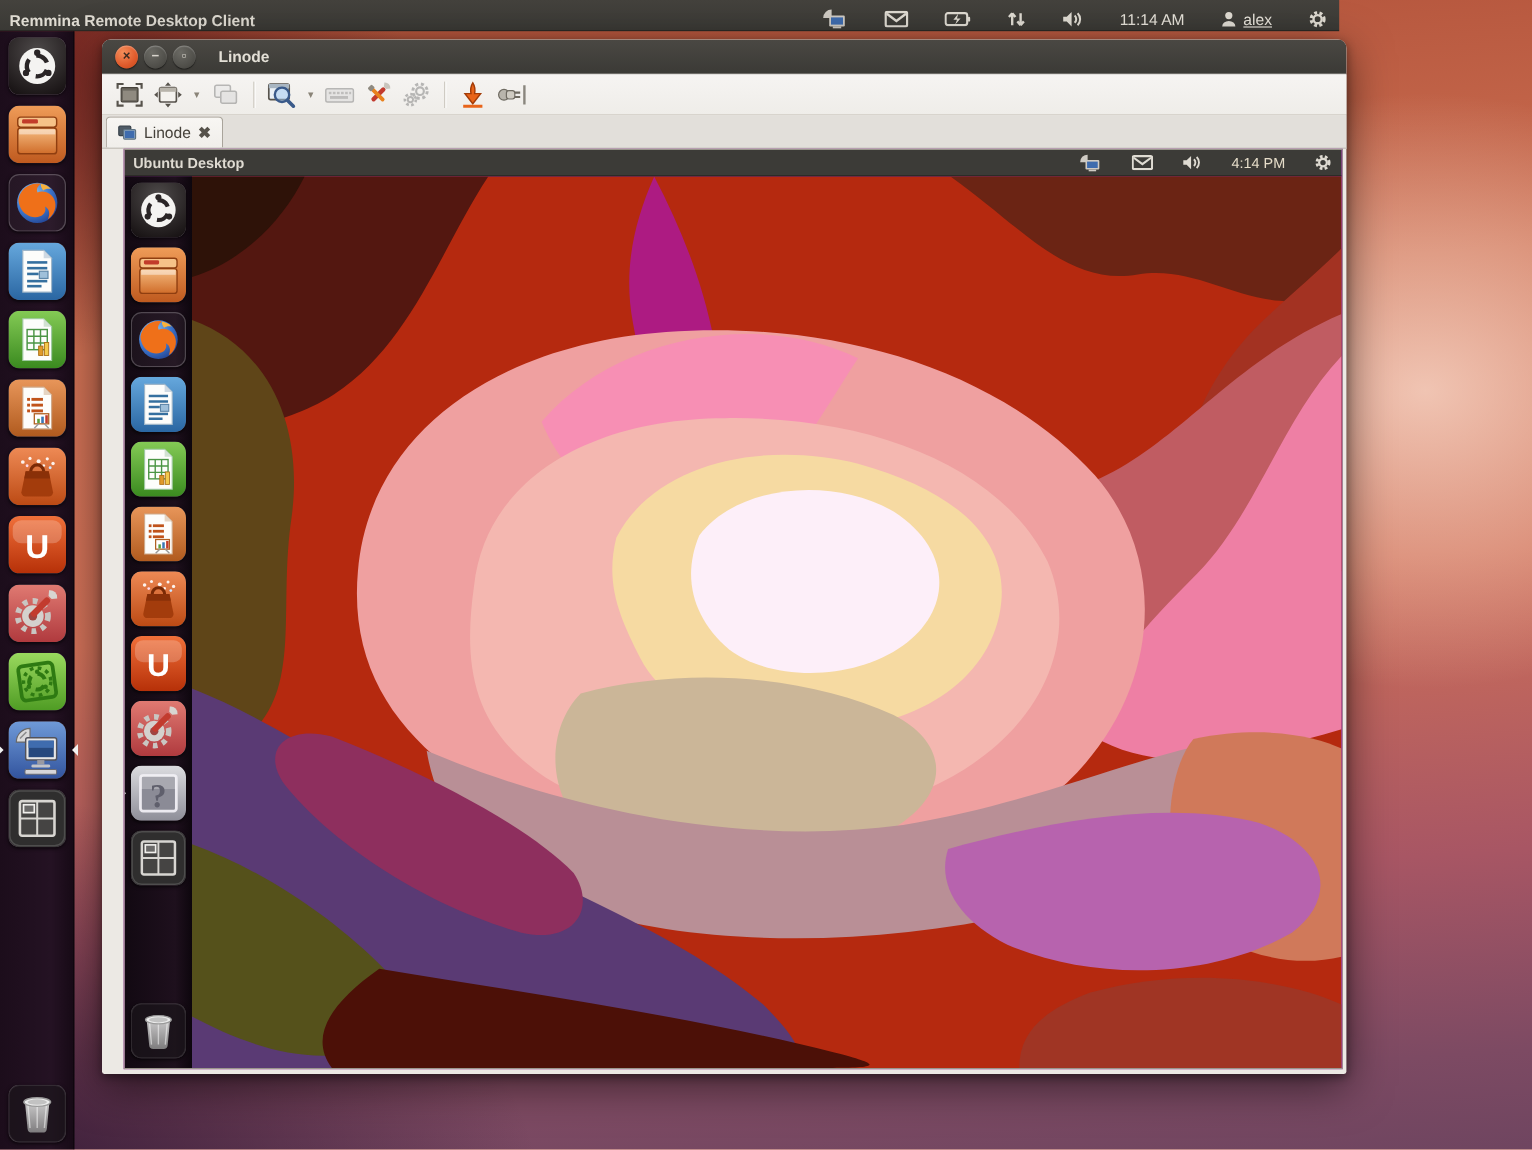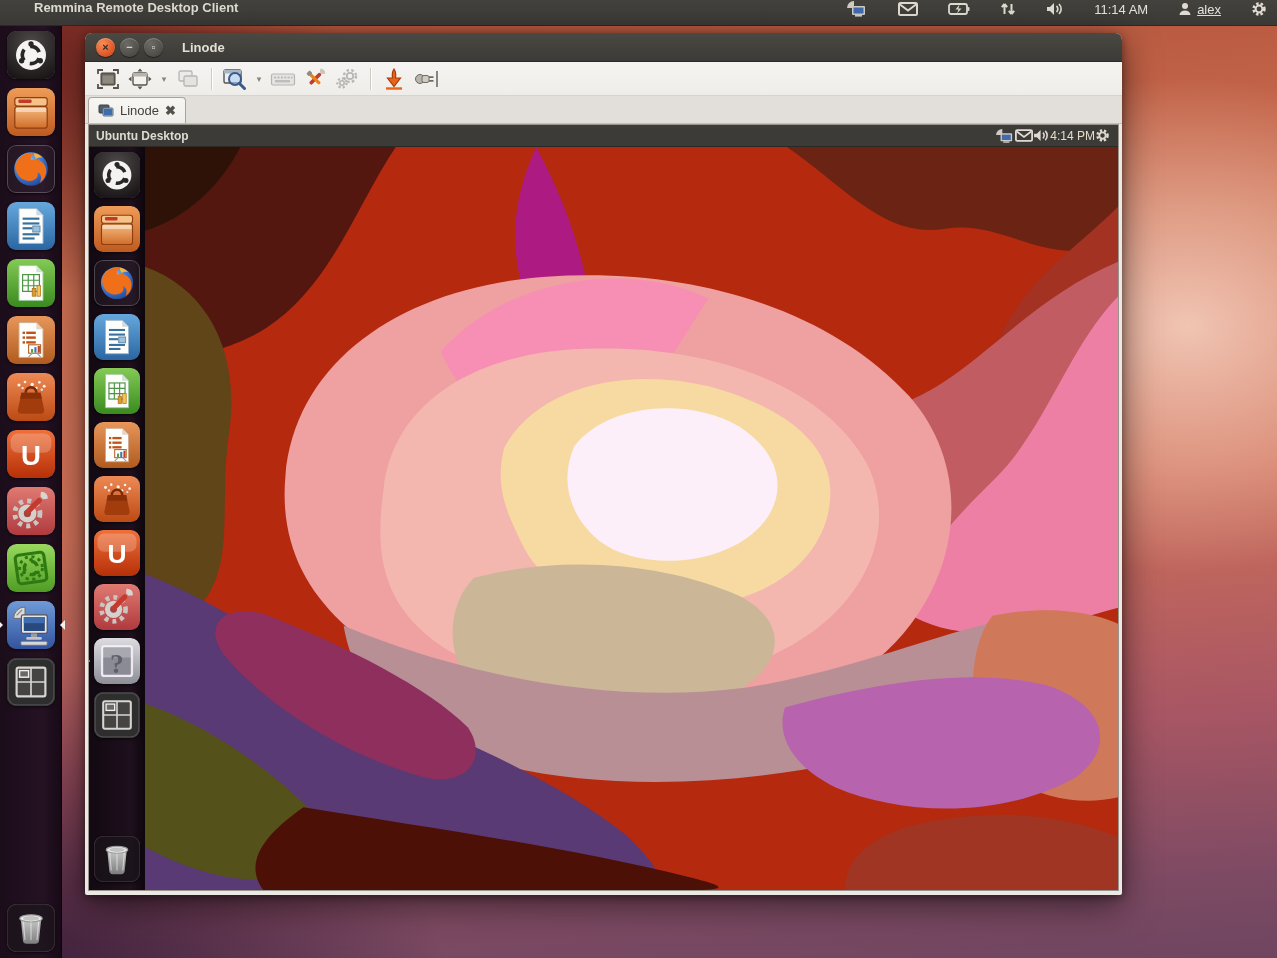--- a/index.html
+++ b/index.html
@@ -11,24 +11,24 @@
     position:relative; width:1277px; height:958px;
     background:
       radial-gradient(ellipse 520px 400px at 93% 34%, rgba(250,220,205,.78), rgba(250,220,205,0) 62%),
       radial-gradient(ellipse 900px 650px at -5% 108%, rgba(32,12,40,.92), rgba(32,12,40,0) 58%),
       radial-gradient(ellipse 650px 420px at -4% 6%, rgba(82,14,20,.85), rgba(82,14,20,0) 60%),
       linear-gradient(176deg, #b05038 0%, #cc6f52 28%, #cf7058 52%, #a85664 76%, #7d4a63 92%, #6f4560 100%);
   }
 
   
   .panel {
-    position:absolute; left:0; top:0; width:1277px; height:26px;
+    position:absolute; left:0; top:0; width:1116px; height:26px;
     background:linear-gradient(#44423d,#3a3935);
     border-bottom:1px solid #2a2925;
-    display:flex; align-items:flex-start; color:#dfdbd2; font-size:13px;padding-left:26px;
+    display:flex; align-items:flex-end; color:#dfdbd2; font-size:13px;
   }
   .panel .apptitle { font-weight:bold; margin-left:8px; }
   .tray { margin-left:auto; display:flex; align-items:center; gap:30px; padding-right:10px; }
   .tray .t-ic svg { display:block; }
   .tray .time, .tray .uname { font-size:13px; color:#e6e2d9; }
   .usermenu, .sessionmenu, .t-ic { display:flex; align-items:center; gap:5px;text-decoration:underline; }
 
   
   .launcher {
     position:absolute; left:0; top:26px; width:62px; height:932px;
@@ -93,30 +93,30 @@
   .tab {
     height:26px; display:flex; align-items:center; gap:6px; padding:0 9px;
     background:linear-gradient(#f8f6f3,#f0eeea);
     border:1px solid #a9a49b; border-bottom:none; border-radius:4px 4px 0 0;
     font-size:13px; color:#45413a;
   }
   .tab .tclose { font-size:13px; font-weight:bold; color:#55514a; line-height:1; }
 
   
   .viewport {
-    flex:1 1 auto; margin:0 3px 4px 3px; border:1px solid #9a958c;
+    flex:1 1 auto; margin:0 3px 4px 18px; border:1px solid #9a958c;
     background:#a21caf; display:flex; flex-direction:column; overflow:hidden;
   }
   .rpanel {
     height:22px; flex:0 0 22px; background:#3c3b37;
     display:flex; align-items:center; color:#dfdbd2; font-size:12px;
     border-bottom:1px solid #2a2925;
   }
   .rpanel .rtitle { font-weight:bold; margin-left:7px; }
-  .rtray { margin-left:auto; display:flex; align-items:center; gap:0; padding-right:8px; }
+  .rtray { margin-left:auto; display:flex; align-items:center; gap:24px; padding-right:8px; }
   .rtray .time { color:#e6ddc9; font-size:12px; }
 
   .rbody { flex:1 1 auto; display:flex; position:relative; }
   .rlauncher {
     width:56px; flex:0 0 56px; background:linear-gradient(90deg,#120912,#1e101d 75%, #0d060d);
     display:flex; flex-direction:column; align-items:center; padding-top:5px; gap:8px;
     z-index:2;
   }
   .rlauncher .tile { width:46px; height:46px; }
   .rlauncher .trash-slot { margin-top:auto; margin-bottom:8px; }

